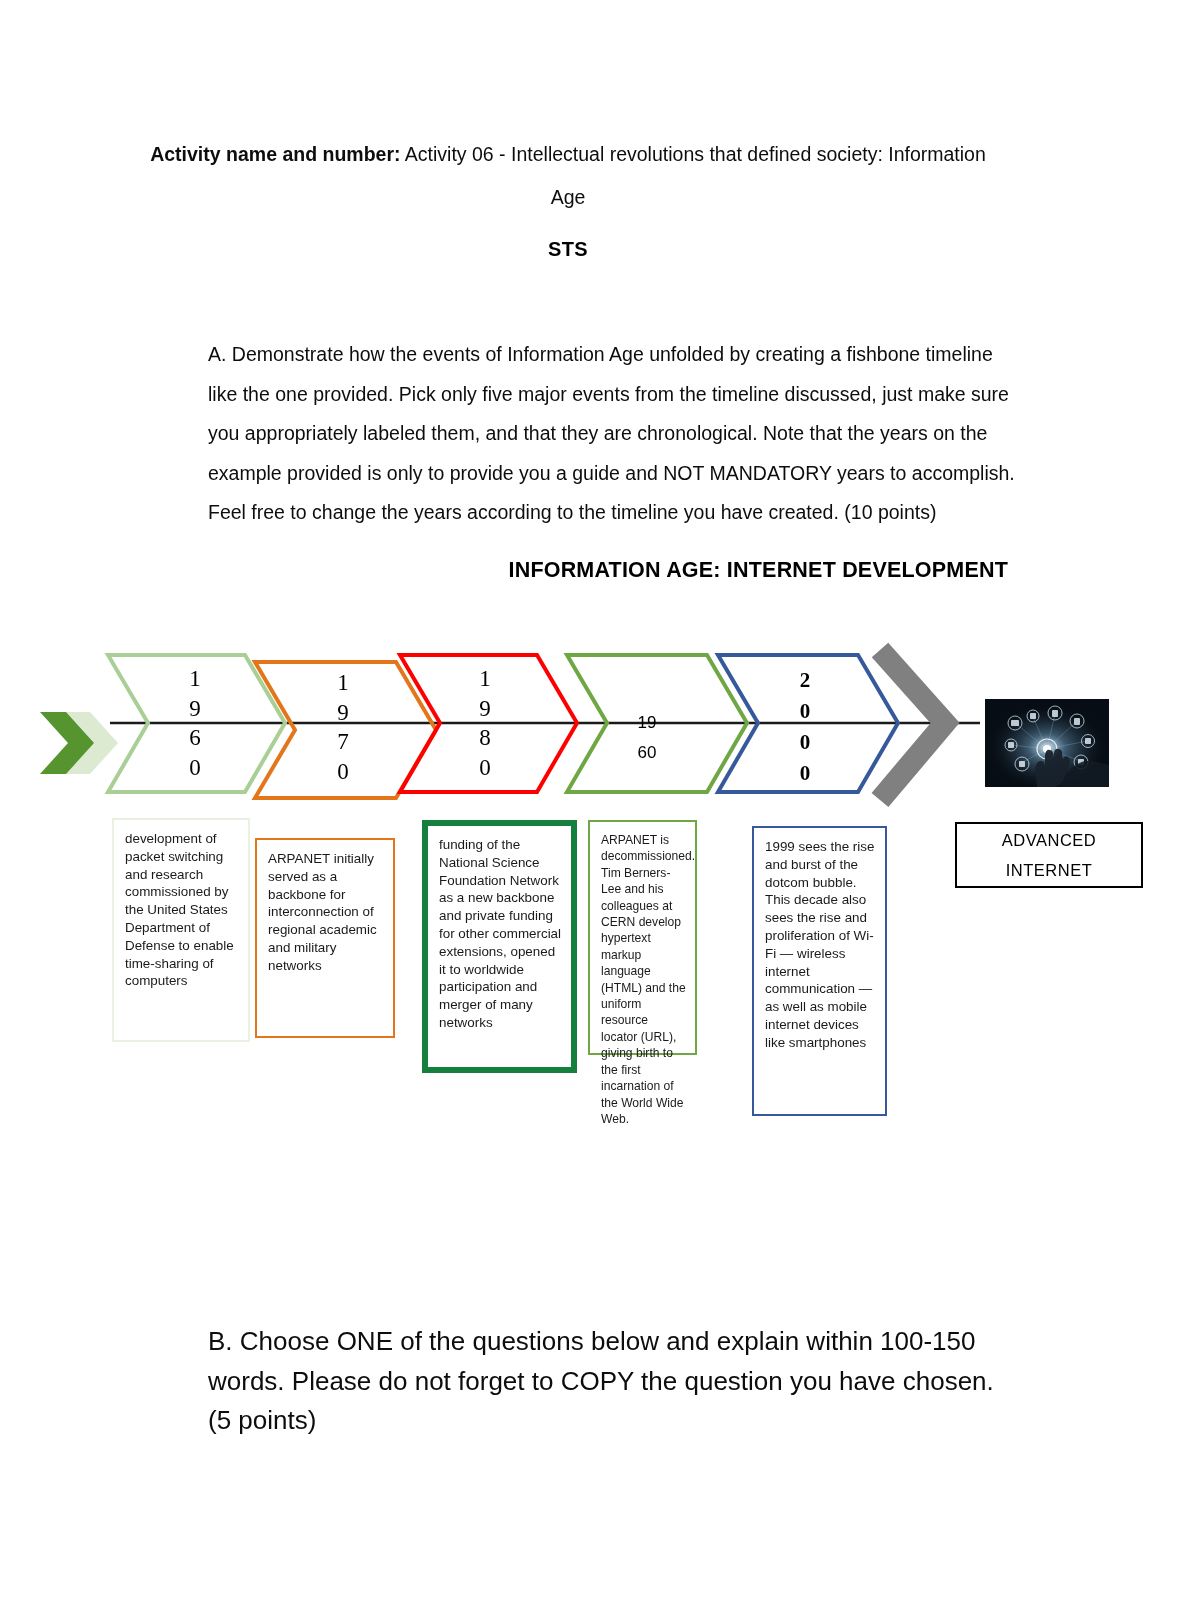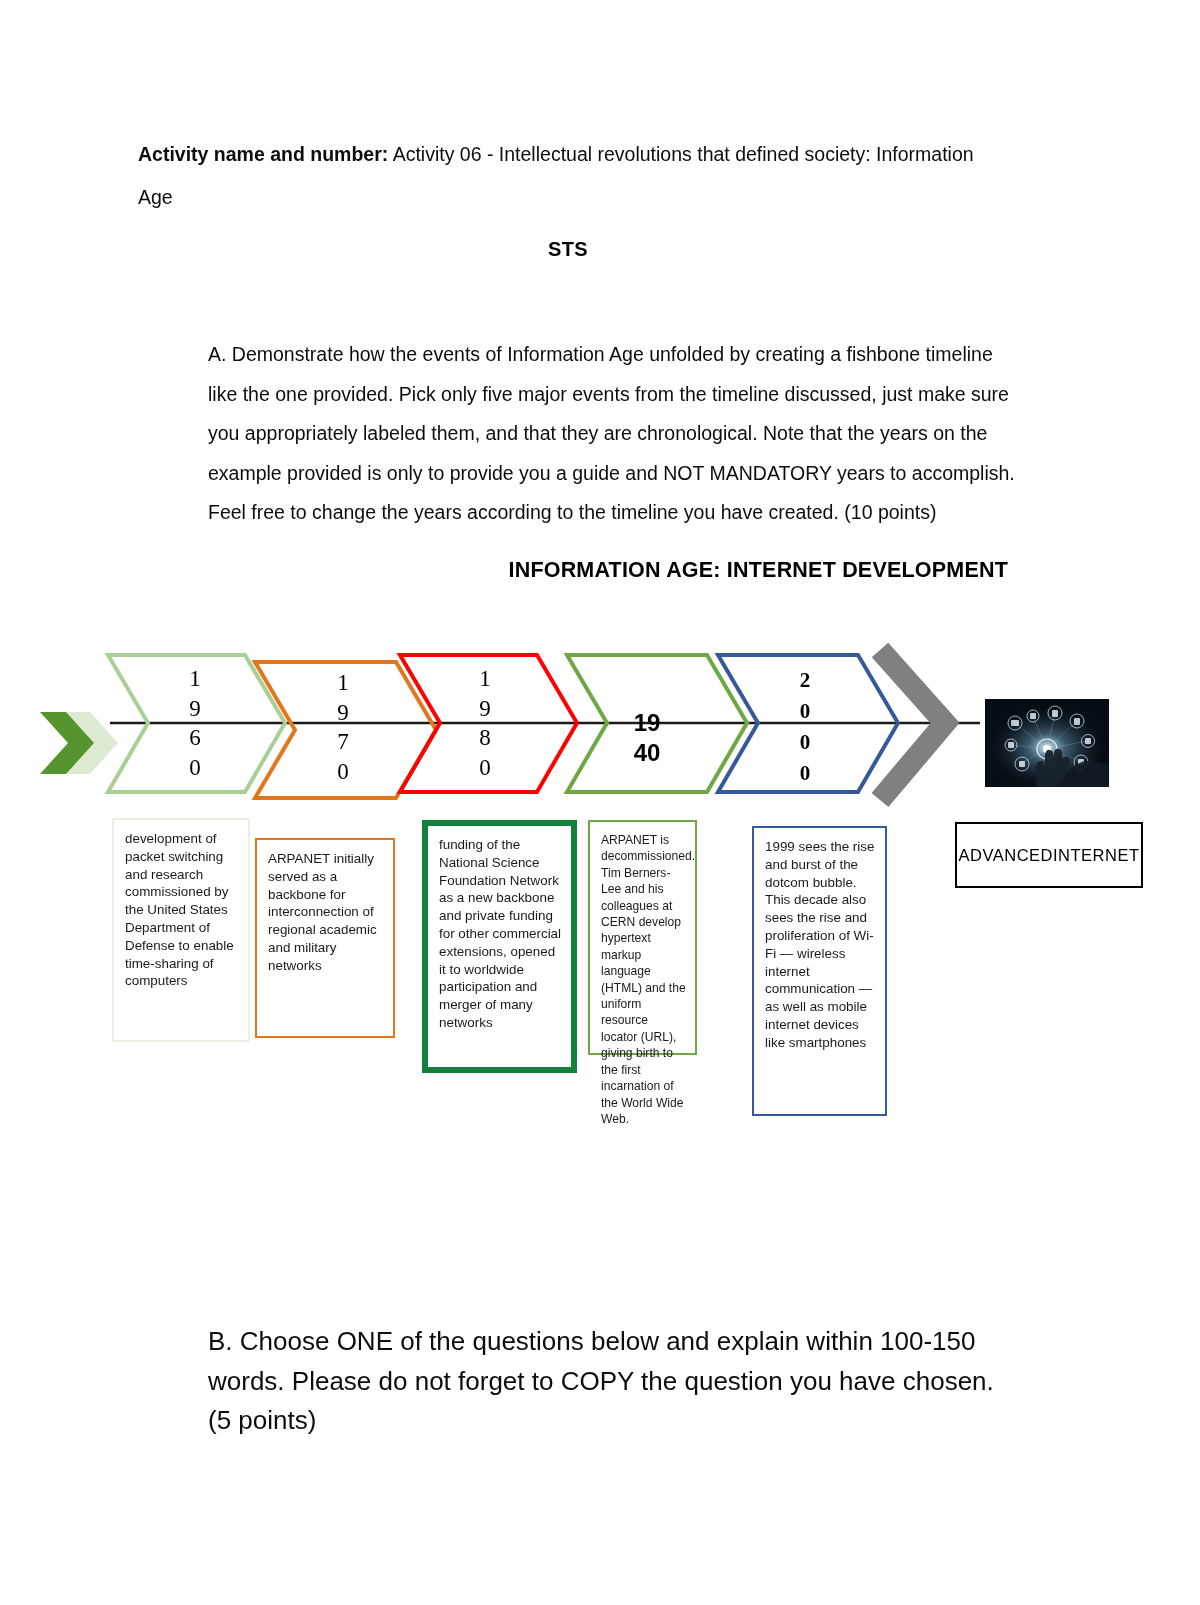--- a/index.html
+++ b/index.html
@@ -18,20 +18,21 @@
 
   
   .doc-head {
     position: absolute;
     left: 138px;
     top: 133px;
     width: 860px;
     font-size: 19.5px;
     line-height: 43px;
     color: #0d0d0d;
+    text-align: center;
   }
   .doc-head .lead {
     font-weight: bold;
   }
 
   .sts-title {
     position: absolute;
     left: 138px;
     top: 238px;
     width: 860px;
@@ -101,22 +102,22 @@
     font-weight: 400;
   }
   .chev-label.bold-stack {
     font-family: "Liberation Serif", serif;
     font-weight: bold;
     font-size: 21px;
     line-height: 31px;
   }
   .chev-label.sans-stack {
     font-family: "Liberation Sans", sans-serif;
-    font-weight: bold;
-    font-size: 24px;
+    font-weight: normal;
+    font-size: 17px;
     line-height: 30px;
   }
 
   
   .detail-box {
     position: absolute;
     box-sizing: border-box;
     background: #ffffff;
     font-size: 13.4px;
     line-height: 17.8px;
@@ -129,21 +130,21 @@
     line-height: 16.4px;
   }
 
   
   .adv-box {
     position: absolute;
     box-sizing: border-box;
     border: 2px solid #000000;
     background: #ffffff;
     display: flex;
-    flex-direction: row;
+    flex-direction: column;
     align-items: center;
     justify-content: center;
     font-size: 16.5px;
     line-height: 30px;
     letter-spacing: 0.5px;
   }
 
   .net-photo {
     position: absolute;
     overflow: hidden;
@@ -206,21 +207,21 @@
 
   <div class="chev-label serif" style="left:450px; top:24px; width:70px;">
     <div>1</div>
     <div>9</div>
     <div>8</div>
     <div>0</div>
   </div>
 
   <div class="chev-label sans-stack" style="left:612px; top:68px; width:70px;">
     <div>19</div>
-    <div>40</div>
+    <div>60</div>
   </div>
 
   <div class="chev-label bold-stack" style="left:770px; top:25px; width:70px;">
     <div>2</div>
     <div>0</div>
     <div>0</div>
     <div>0</div>
   </div>
 
   <div class="net-photo" style="left:985px; top:59px; width:124px; height:88px;">

